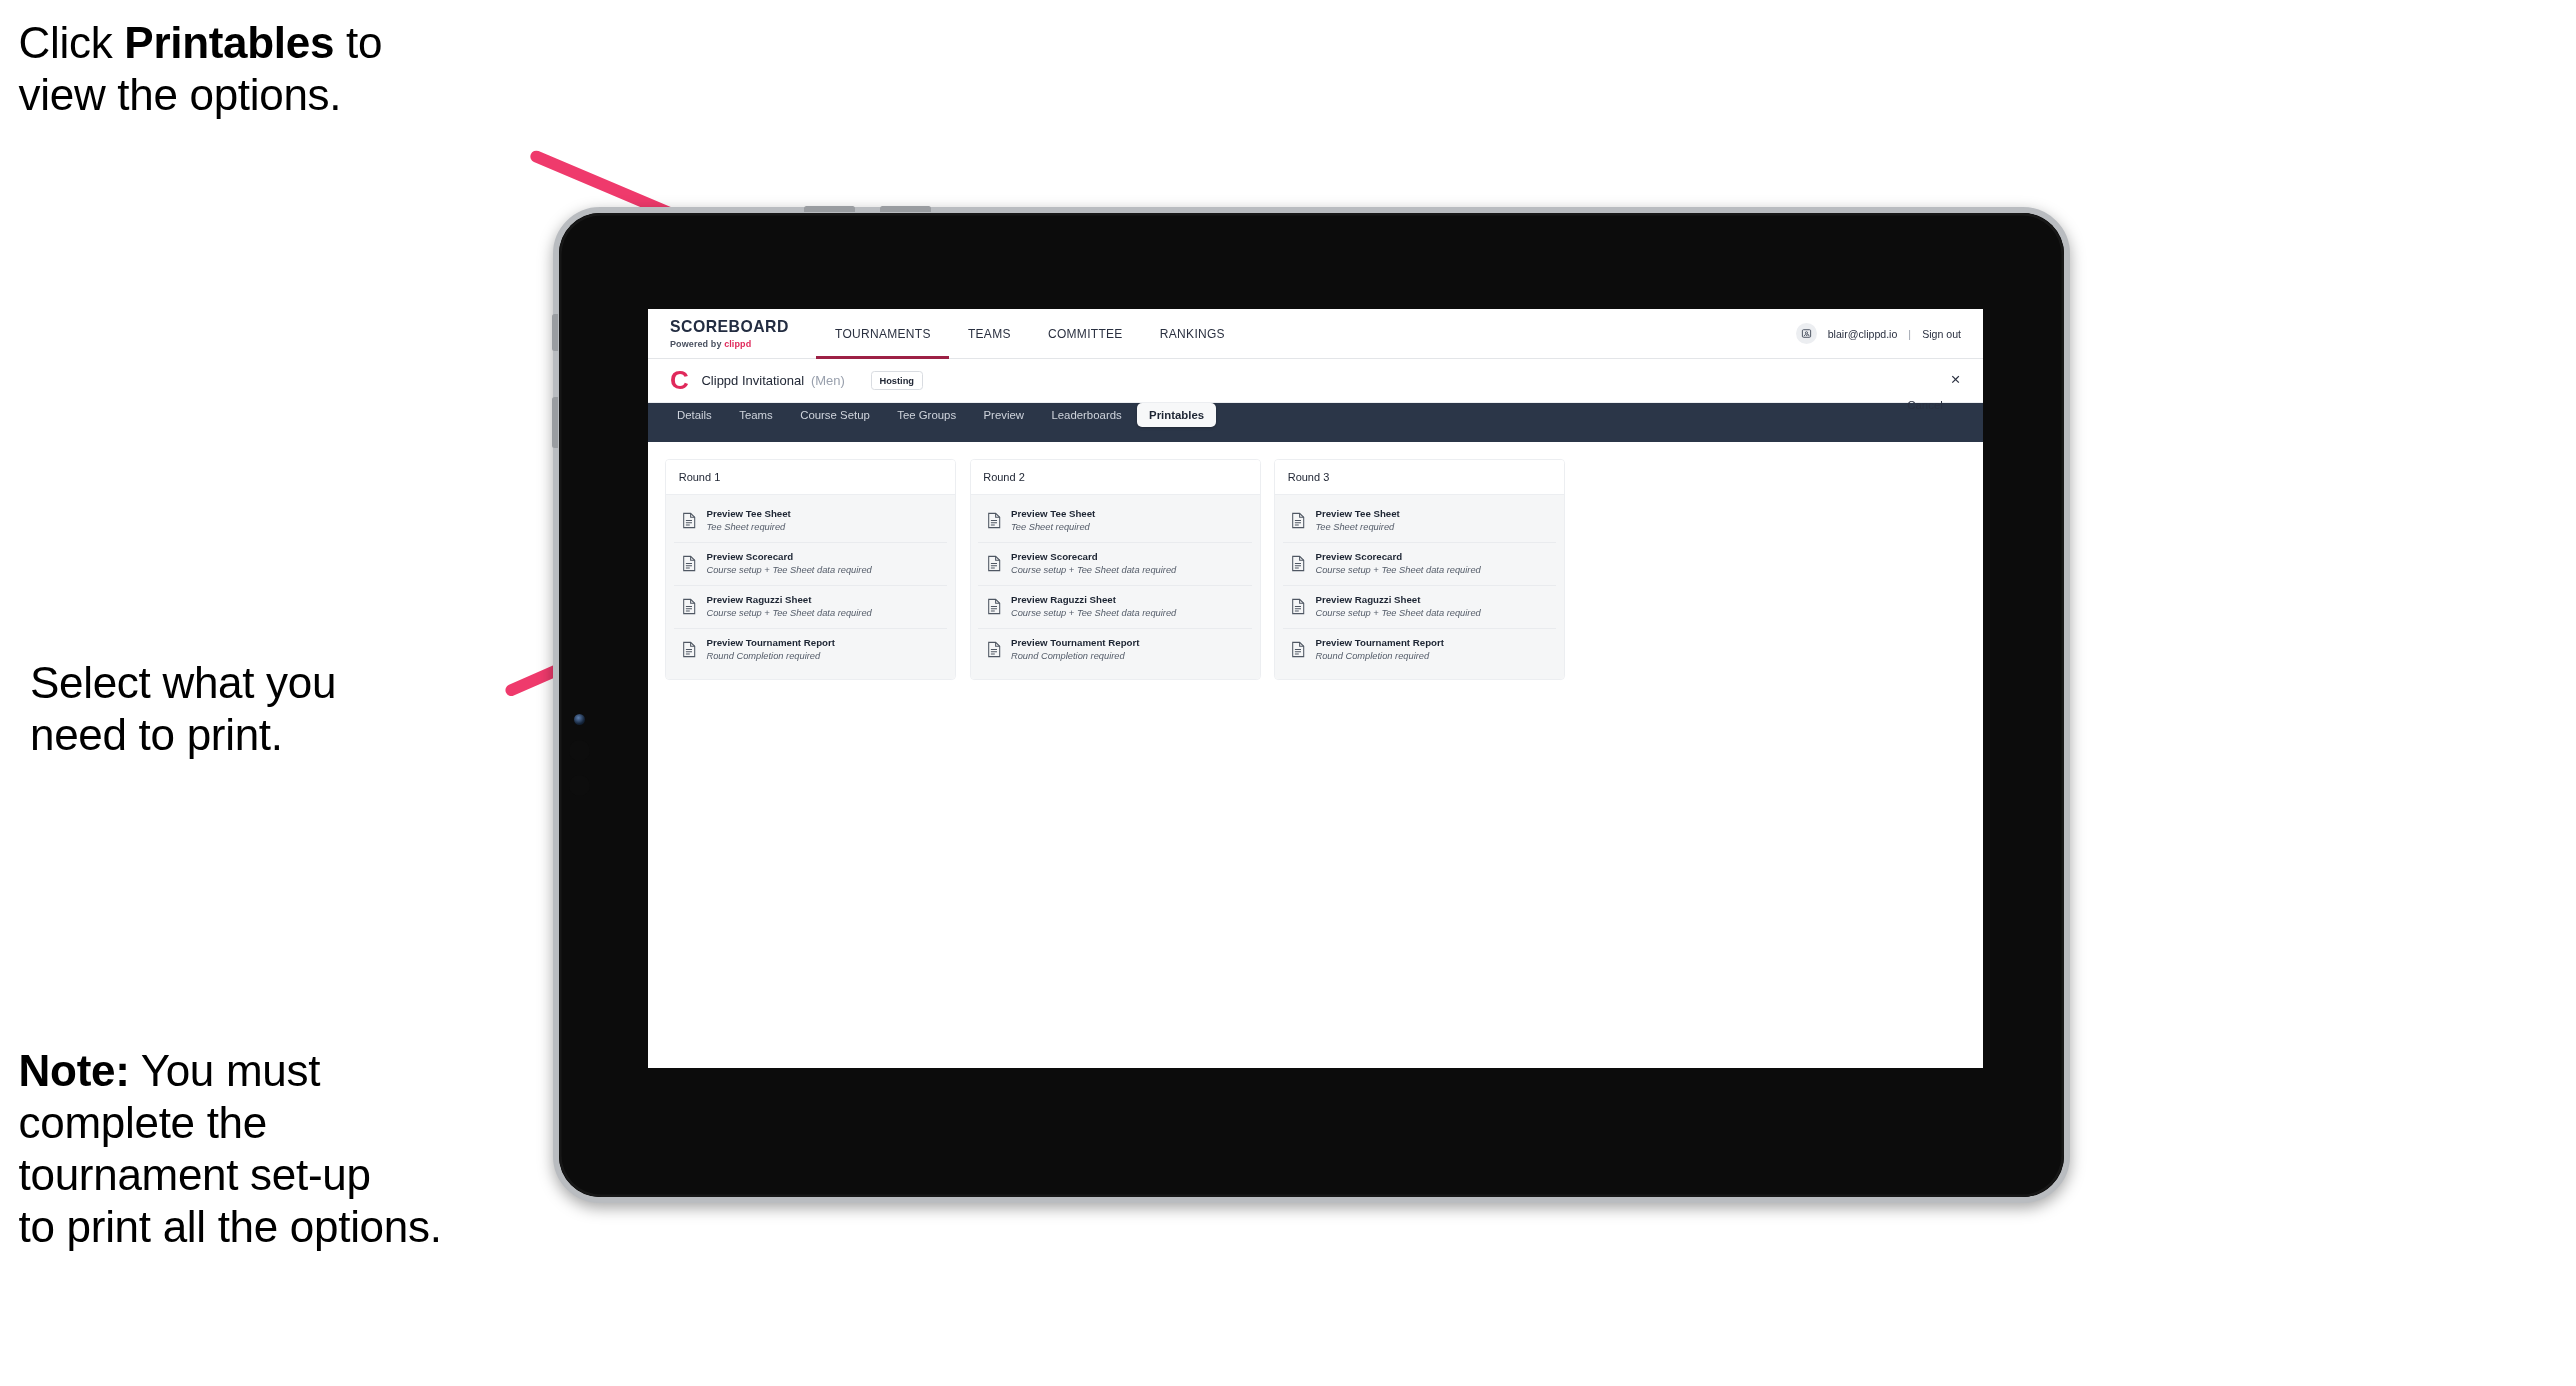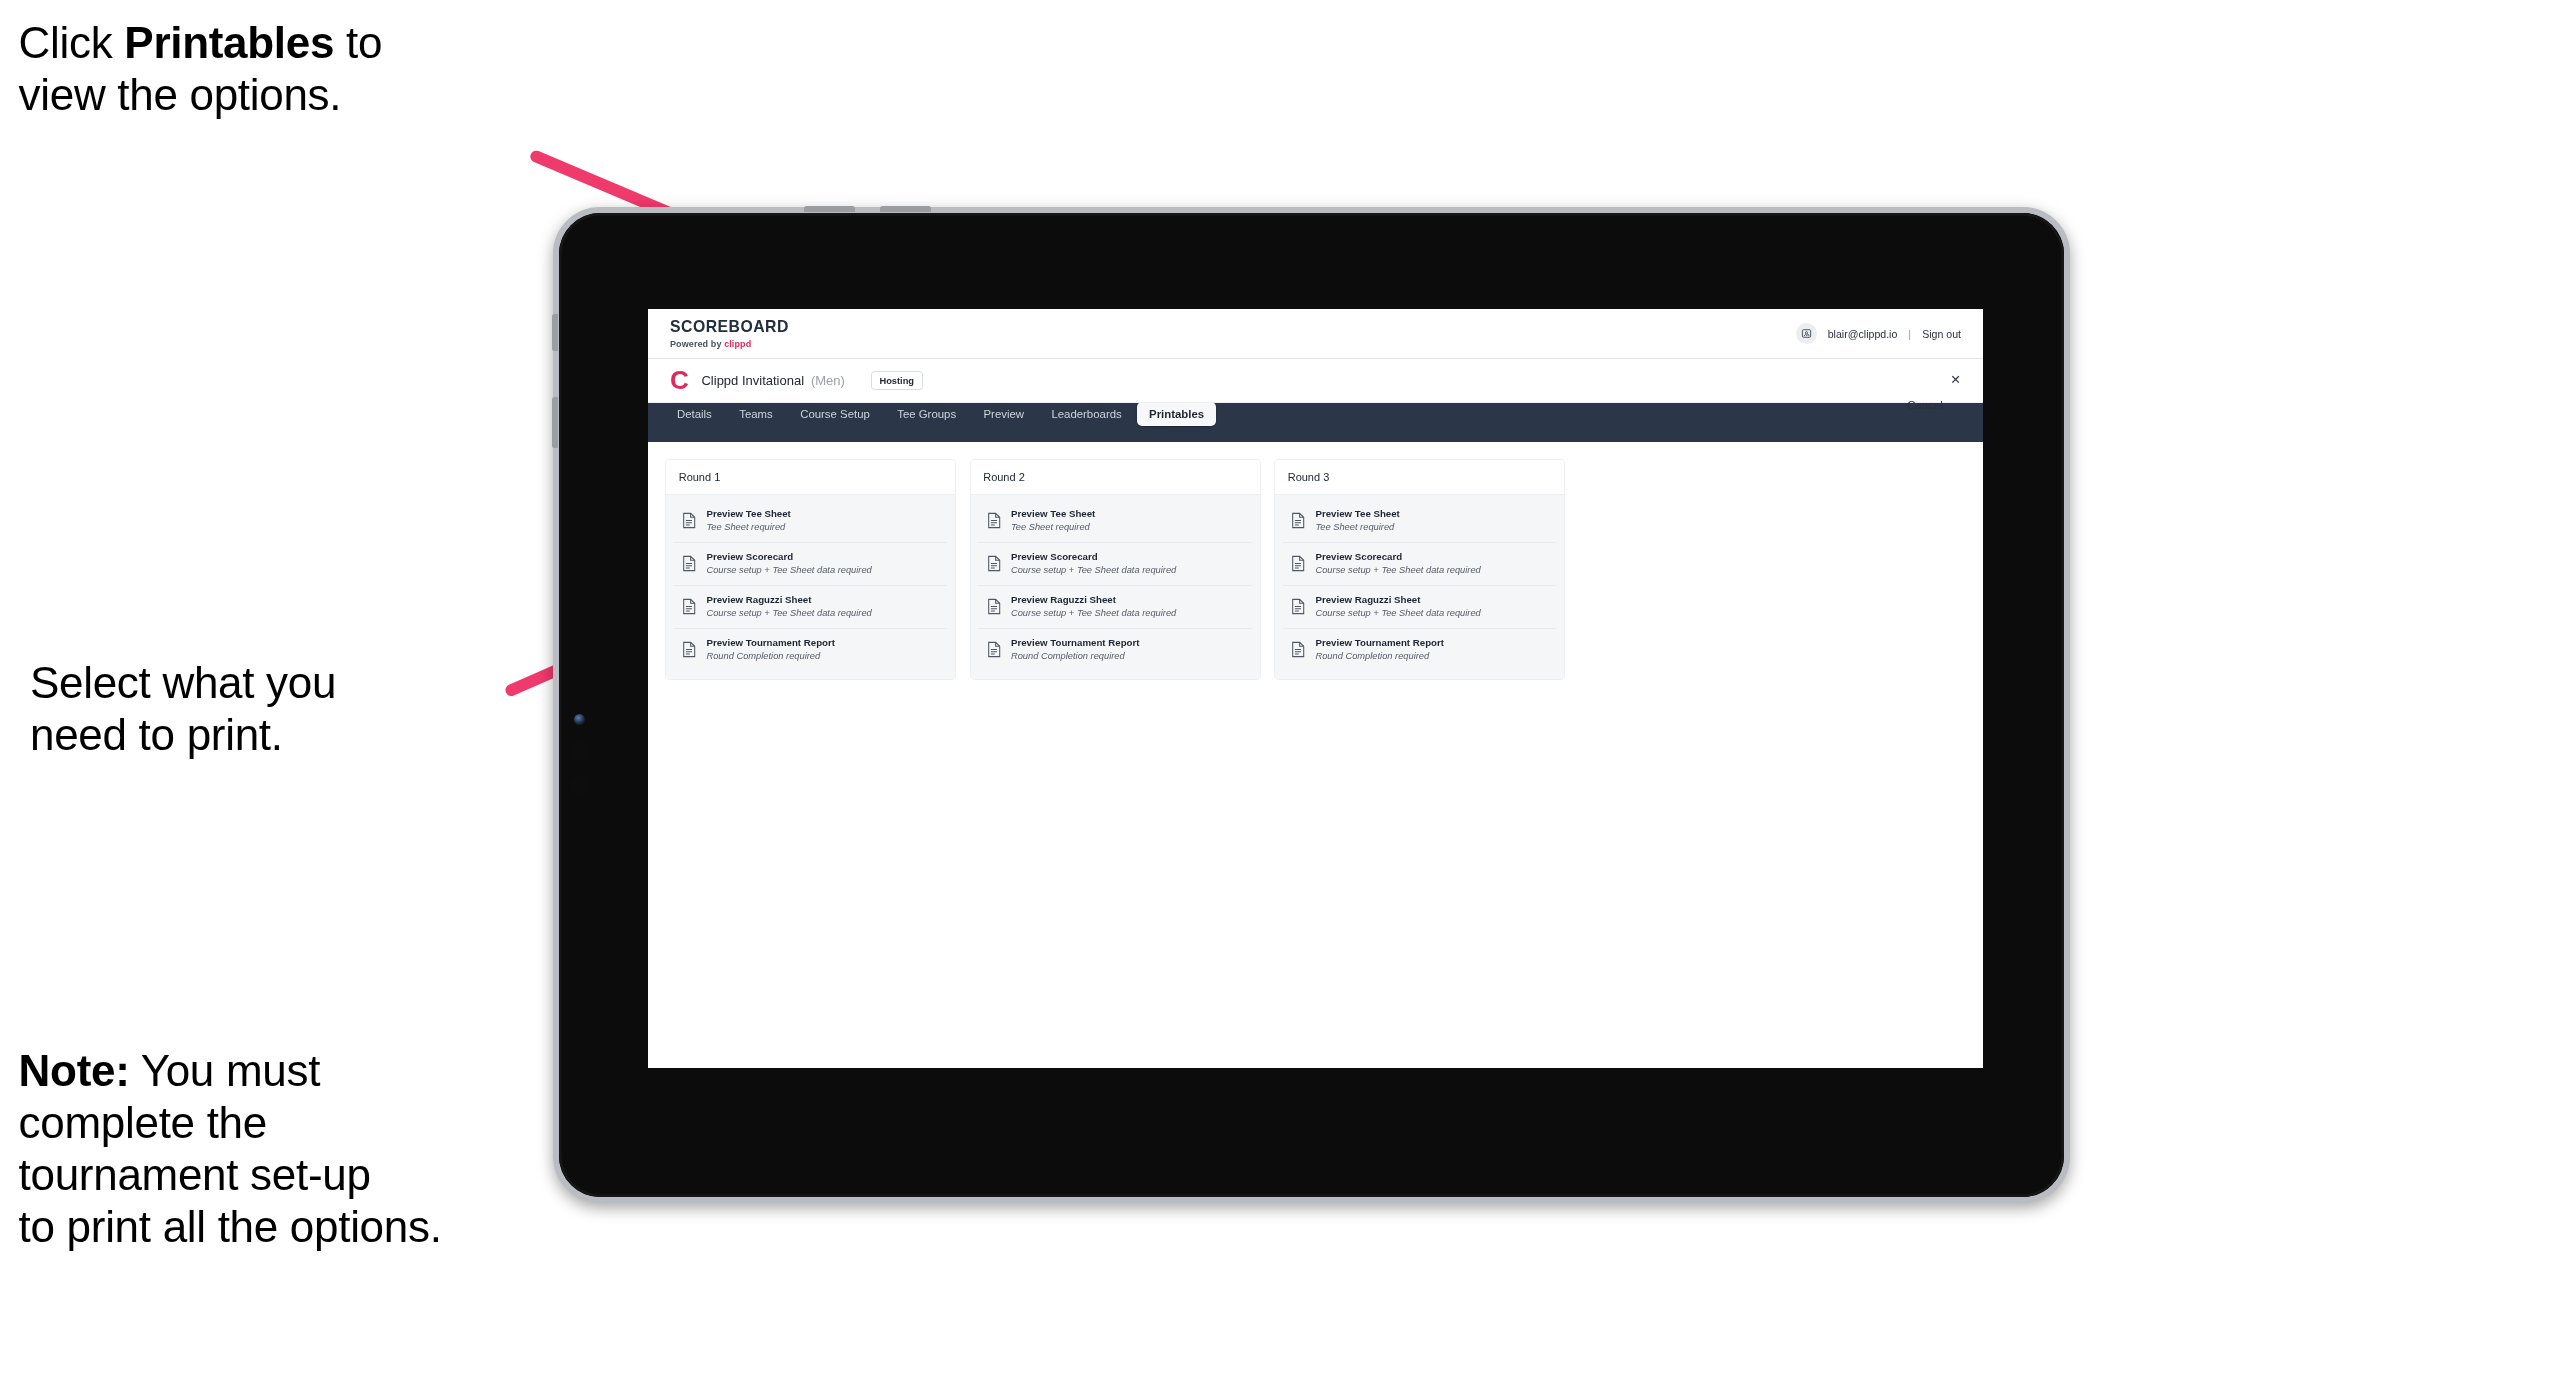--- a/index.html
+++ b/index.html
@@ -189,22 +189,22 @@
     display: flex; align-items: center; gap: 7.6px;
     cursor: pointer;
   }
   #cancel-label { font-size: 11.4px; color: #2a3040; margin-top: 48px; }
   #cancel-x { font-size: 12.7px; color: #2a3040; line-height: 1; }
 
   
   #tab-strip {
     height: 39px;
     background: #2b3648;
-    display: flex; align-items: flex-end;
-    padding: 16px 17px;
+    display: flex; align-items: flex-start;
+    padding: 0 17px;
     gap: 3.4px;
   }
   .tab {
     font-size: 11.4px;
     color: #cfd4dc;
     padding: 6px 12px;
     border-radius: 5px;
     cursor: pointer;
     background: transparent;
     border: none;
@@ -292,20 +292,26 @@
     <div id="btn-a" class="bezel-btn"></div>
     <div id="btn-b" class="bezel-btn"></div>
 
     <div id="screen">
 
       <div id="site-header">
         <div id="brand">
           <div id="brand-title">SCOREBOARD</div>
           <div id="brand-sub"><span>Powered by </span><span class="brand-accent">clippd</span></div>
         </div>
+        <nav id="main-nav">
+          <button class="nav-link active">TOURNAMENTS</button>
+          <button class="nav-link">TEAMS</button>
+          <button class="nav-link">COMMITTEE</button>
+          <button class="nav-link">RANKINGS</button>
+        </nav>
         <div id="header-right">
           <div id="avatar">
             <svg width="11" height="11" viewBox="0 0 16 16" fill="none" stroke="currentColor" stroke-width="1.4">
               <rect x="2" y="2.5" width="12" height="11" rx="1.5"></rect>
               <circle cx="8" cy="7" r="1.6"></circle>
               <path d="M4 12 l2.4-2.6 2 1.8 1.8-2.2 1.8 3"></path>
             </svg>
           </div>
           <span id="user-email">blair@clippd.io</span>
           <span class="hdr-divider">|</span>

